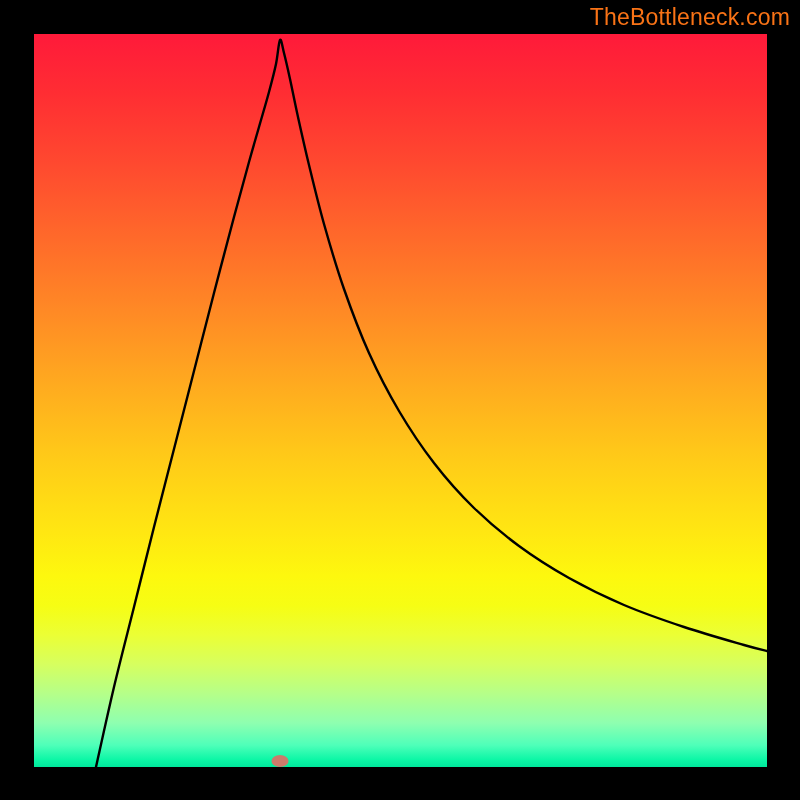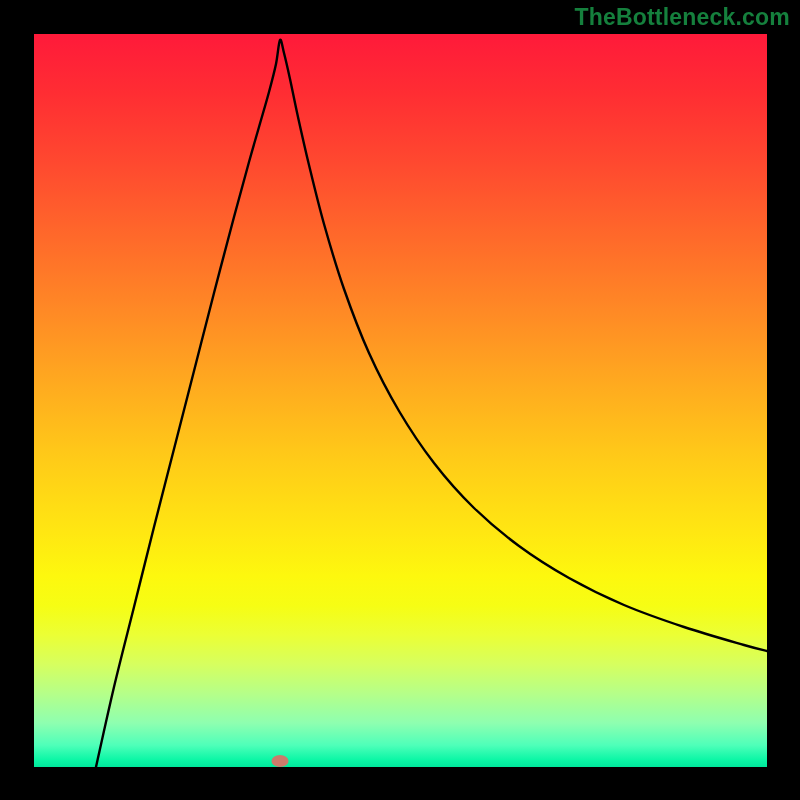--- a/index.html
+++ b/index.html
@@ -43,23 +43,23 @@
       #8effb0 94%,
       #4fffb9 97%,
       #0cf7a6 99%,
       #00e89c 100%
     );
   }
   .watermark {
     position: absolute;
     top: 4px;
     right: 10px;
-    color: #15803d;
+    color: #f97316;
     font-size: 23px;
-    font-weight: 700;
+    font-weight: 400;
     letter-spacing: 0.2px;
     font-family: Arial, Helvetica, sans-serif;
   }
   svg.curve {
     position: absolute;
     left: 0;
     top: 0;
     width: 733px;
     height: 733px;
     pointer-events: none;

